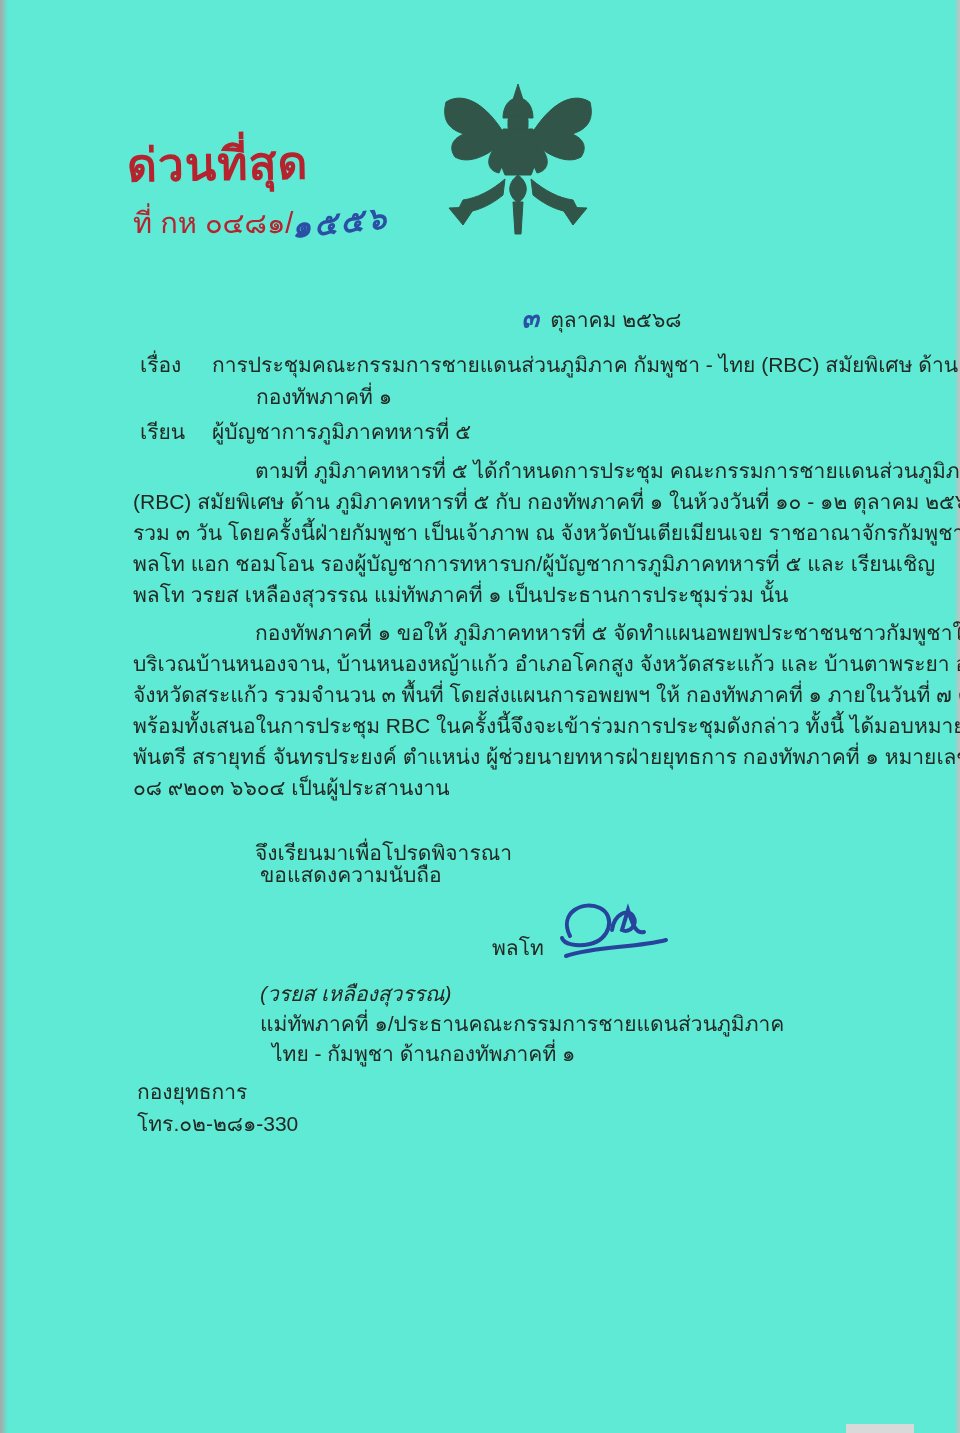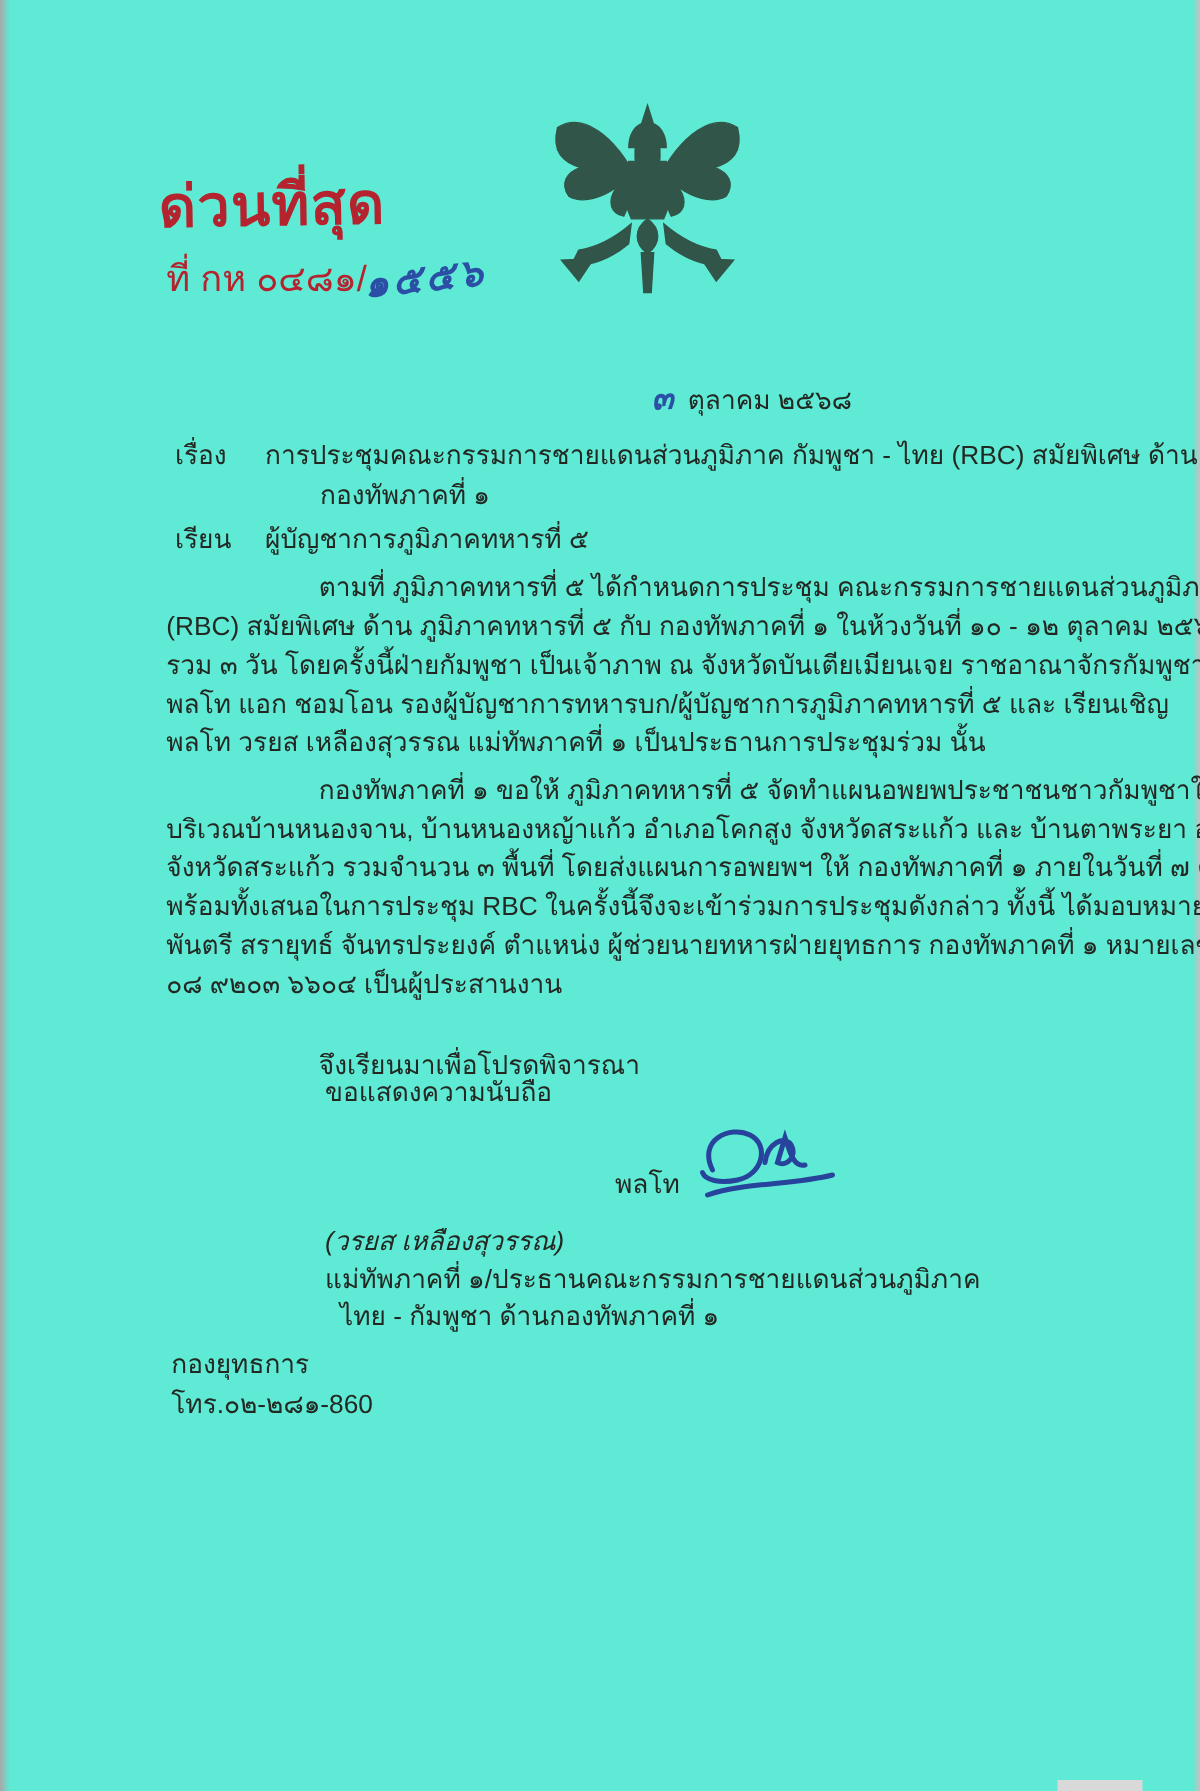--- a/index.html
+++ b/index.html
@@ -119,15 +119,15 @@
         <path d="M72 34 C74 18 88 12 93 20 C98 28 90 38 82 34 L88 14 C92 26 95 38 104 36"></path>
         <path d="M26 60 C55 50 95 52 126 44"></path>
       </g>
     </svg>
   </div>
   <div class="abs thai center-block" style="left:260px; top:978px; width:700px;font-style:italic;">(วรยส  เหลืองสุวรรณ)</div>
   <div class="abs thai center-block" style="left:260px; top:1008px; width:700px;">แม่ทัพภาคที่ ๑/ประธานคณะกรรมการชายแดนส่วนภูมิภาค</div>
   <div class="abs thai center-block" style="left:272px; top:1038px; width:700px;">ไทย - กัมพูชา ด้านกองทัพภาคที่ ๑</div>
 
   <div class="abs thai" style="left:137px; top:1076px;">กองยุทธการ</div>
-  <div class="abs thai" style="left:137px; top:1108px;">โทร.๐๒-๒๘๑-860</div>
+  <div class="abs thai" style="left:137px; top:1108px;">โทร.๐๒-๒๘๑-330</div>
 
 </div>
 
 </body></html>

